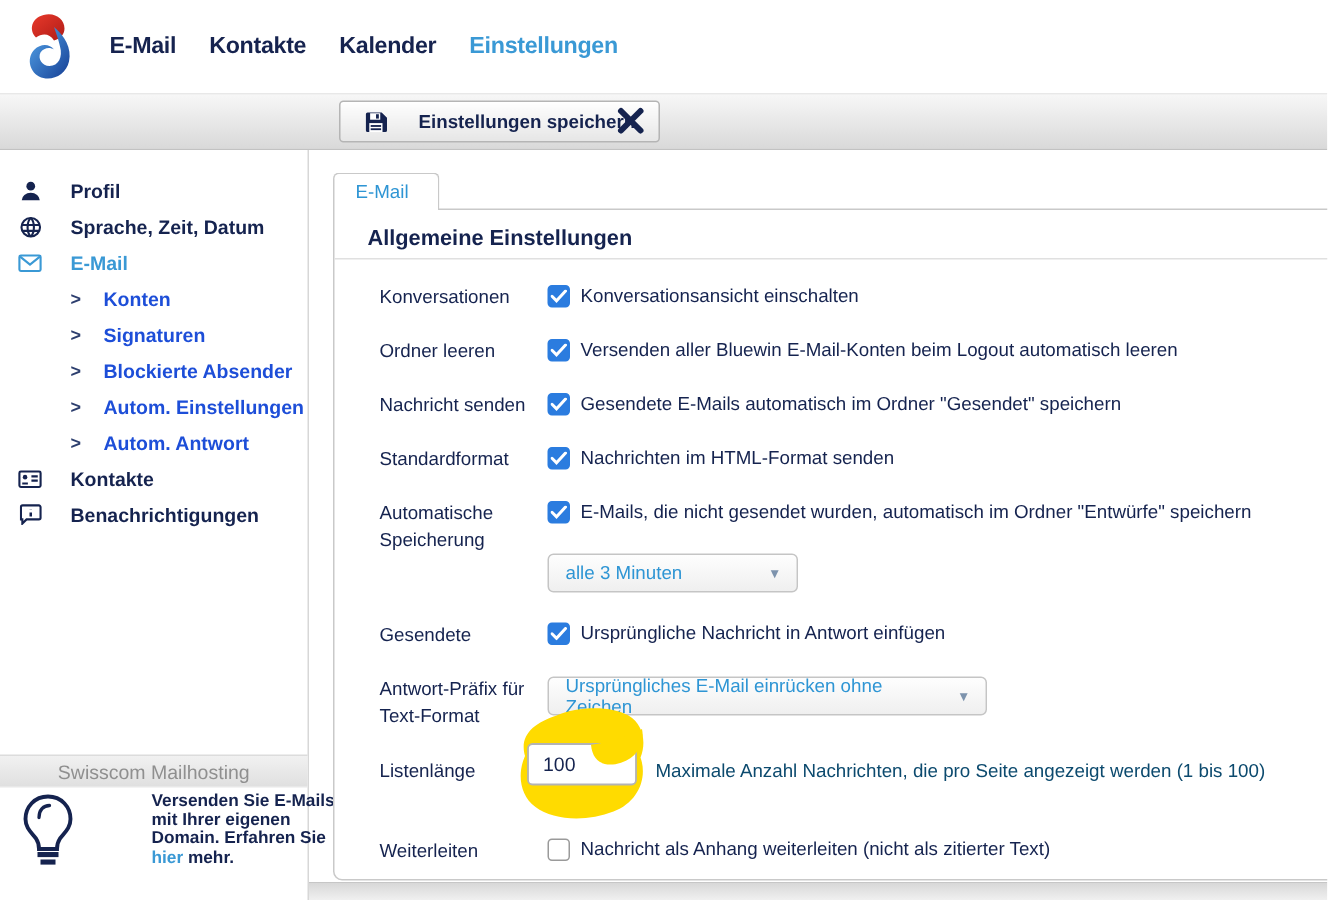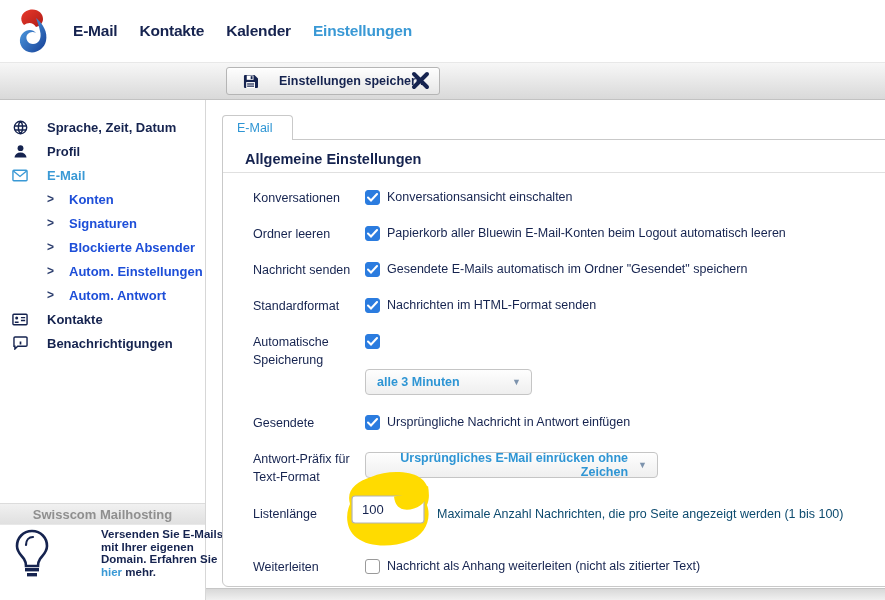--- a/index.html
+++ b/index.html
@@ -28,21 +28,21 @@
   .side-list { padding-top:15px; }
   .side-row { height:24px; display:flex; align-items:center; cursor:pointer; }
   .side-row .ic { width:18px; margin-left:11px; display:flex; justify-content:center; }
   .side-row .lbl { margin-left:18px; font-size:13px; font-weight:600; color:#15234f; }
   .side-row.active .lbl { color:#3a99d5; }
   .side-sub { height:24px; display:flex; align-items:center; padding-left:47px; cursor:pointer; }
   .side-sub .chev { font-size:12px; font-weight:700; color:#2c3e6e; }
   .side-sub .lbl { margin-left:15px; font-size:13px; font-weight:600; color:#1d4ed8; }
   .promo-bar { position:absolute; left:0; top:403px; width:205px; height:22px; line-height:21px; text-align:center;
     background:linear-gradient(#f1f1f1,#e0e0e0); border-top:1px solid #dcdcdc; border-bottom:1px solid #e8e8e8;
-    font-size:13px; color:#8f8f8f;font-weight:bold; }
+    font-size:13px; color:#8f8f8f; }
   .promo-tip { position:absolute; left:14px; top:428px; display:flex;gap:40px; }
   .tip-text { margin-left:11px; font-size:11.5px; font-weight:700; line-height:12.5px; color:#15234f; width:125px; }
   .tip-text .link { color:#3a99d5; cursor:pointer; }
   
   .main { position:absolute; left:222px; top:100px; width:680px; height:500px; }
   .tab { position:relative; z-index:2; margin-top:15px; width:71px; height:25px; line-height:24px;
     background:#fff; border:1px solid #c9c9c9; border-bottom:none; border-radius:4px 4px 0 0;
     font-size:12.5px; color:#2e95d4; padding-left:14px; cursor:pointer; }
   .panel { position:relative; z-index:1; margin-top:-1px; width:680px; height:448px; background:#fff;
     border:1px solid #c9c9c9; border-radius:0 6px 6px 6px; padding:9px 0 0 22px; }
@@ -55,21 +55,21 @@
   .cbline { display:flex; align-items:center; height:20px; }
   .cb { width:15px; height:15px; border:1px solid #9a9a9a; border-radius:3px; background:#fff; flex-shrink:0;
     display:flex; align-items:center; justify-content:center; cursor:pointer; }
   .cb.checked { background:#2b7cdf; border-color:#2b7cdf; }
   .cb svg { display:none; }
   .cb.checked svg { display:block; }
   .cbtext { margin-left:7px; font-size:12.5px; color:#15234f; }
   .dropdown { display:inline-flex; align-items:center; justify-content:space-between; height:26px;
     border:1px solid #c5c5c5; border-radius:4px; background:linear-gradient(#fefefe,#efefef);
     padding:0 10px 0 11px; cursor:pointer; }
-  .dropdown .dd-label { font-size:12.5px; font-weight:700; color:#2e95d4;text-align:right; }
+  .dropdown .dd-label { font-size:12.5px; font-weight:400; color:#2e95d4; }
   .dropdown .caret { font-size:9px; color:#7d93ad; margin-left:10px; }
   .r1 { margin-top:14px; } .r2 { margin-top:16px; } .r3 { margin-top:16px; } .r4 { margin-top:16px; }
   .r5 { margin-top:16px; } .r5 .dropdown { margin-top:18px; width:167px; }
   .r6 { margin-top:17px; } .r7 { margin-top:16px; } .r7 .dropdown { width:293px; }
   .r8 { margin-top:13px; height:30px; align-items:center; }
   .r8 .row-label { padding-top:0; line-height:30px; }
   .r8 .spacer { width:72px; flex-shrink:0; }
   .r8 .desc { font-size:12.5px; color:#0c4a6e; line-height:30px; }
   .r9 { margin-top:27px; }
   
@@ -125,35 +125,35 @@
       <svg width="21" height="21" viewBox="0 0 21 21">
         <path d="M4,4 L17,17 M17,4 L4,17" stroke="#15234f" stroke-width="4" stroke-linecap="round"></path>
       </svg>
     </div>
   </div>
 
   <div class="sidebar">
     <div class="side-list">
       <div class="side-row">
         <span class="ic">
+          <svg width="15" height="15" viewBox="0 0 16 16">
+              <circle cx="8" cy="4.4" r="3.1" fill="#15234f"></circle>
+              <path d="M1.6,14.4 a6.4,5.4 0 0 1 12.8,0 z" fill="#15234f"></path>
+            </svg>
+        </span>
+        <span class="lbl">Profil</span>
+      </div>
+      <div class="side-row">
+        <span class="ic">
           <svg width="15" height="15" viewBox="0 0 16 16" fill="none" stroke="#15234f" stroke-width="1.5">
             <circle cx="8" cy="8" r="6.6"></circle>
               <path d="M8,1.4 C11,4 11,12 8,14.6 M8,1.4 C5,4 5,12 8,14.6 M1.6,6.4 h12.8 M2,10.6 h12"></path>
           </svg>
         </span>
         <span class="lbl">Sprache, Zeit, Datum</span>
-      </div>
-      <div class="side-row">
-        <span class="ic">
-          <svg width="15" height="15" viewBox="0 0 16 16">
-              <circle cx="8" cy="4.4" r="3.1" fill="#15234f"></circle>
-              <path d="M1.6,14.4 a6.4,5.4 0 0 1 12.8,0 z" fill="#15234f"></path>
-            </svg>
-        </span>
-        <span class="lbl">Profil</span>
       </div>
       <div class="side-row active">
         <span class="ic">
           <svg width="16" height="13" viewBox="0 0 17 13" fill="none" stroke="#3a99d5" stroke-width="1.5">
             <rect x="1" y="1" width="15" height="11" rx="1"></rect>
               <path d="M1.5,1.8 L8.5,7.5 L15.5,1.8"></path>
           </svg>
         </span>
         <span class="lbl">E-Mail</span>
       </div>
@@ -239,21 +239,21 @@
 
         <div class="row r2">
           <div class="row-label">Ordner leeren</div>
           <div class="row-ctl">
               <div class="cbline">
             <span class="cb checked">
               <svg width="11" height="9" viewBox="0 0 11 9">
                     <path d="M1,4.5 L4,7.5 L10,1" stroke="#fff" stroke-width="2" fill="none" stroke-linecap="round"></path>
                   </svg>
             </span>
-            <span class="cbtext">Papierkorb aller Bluewin E-Mail-Konten beim Logout automatisch leeren</span>
+            <span class="cbtext">Versenden aller Bluewin E-Mail-Konten beim Logout automatisch leeren</span>
           </div>
             </div>
         </div>
 
         <div class="row r3">
           <div class="row-label">Nachricht senden</div>
           <div class="row-ctl">
               <div class="cbline">
             <span class="cb checked">
               <svg width="11" height="9" viewBox="0 0 11 9">
@@ -281,20 +281,21 @@
 
         <div class="row r5">
           <div class="row-label">Automatische Speicherung</div>
           <div class="row-ctl">
             <div class="cbline">
               <span class="cb checked">
                 <svg width="11" height="9" viewBox="0 0 11 9">
                     <path d="M1,4.5 L4,7.5 L10,1" stroke="#fff" stroke-width="2" fill="none" stroke-linecap="round"></path>
                   </svg>
               </span>
+              <span class="cbtext">E-Mails, die nicht gesendet wurden, automatisch im Ordner "Entwürfe" speichern</span>
             </div>
             <div class="dropdown">
               <span class="dd-label">alle 3 Minuten</span>
               <span class="caret">▼</span>
             </div>
           </div>
         </div>
 
         <div class="row r6">
           <div class="row-label">Gesendete</div>

